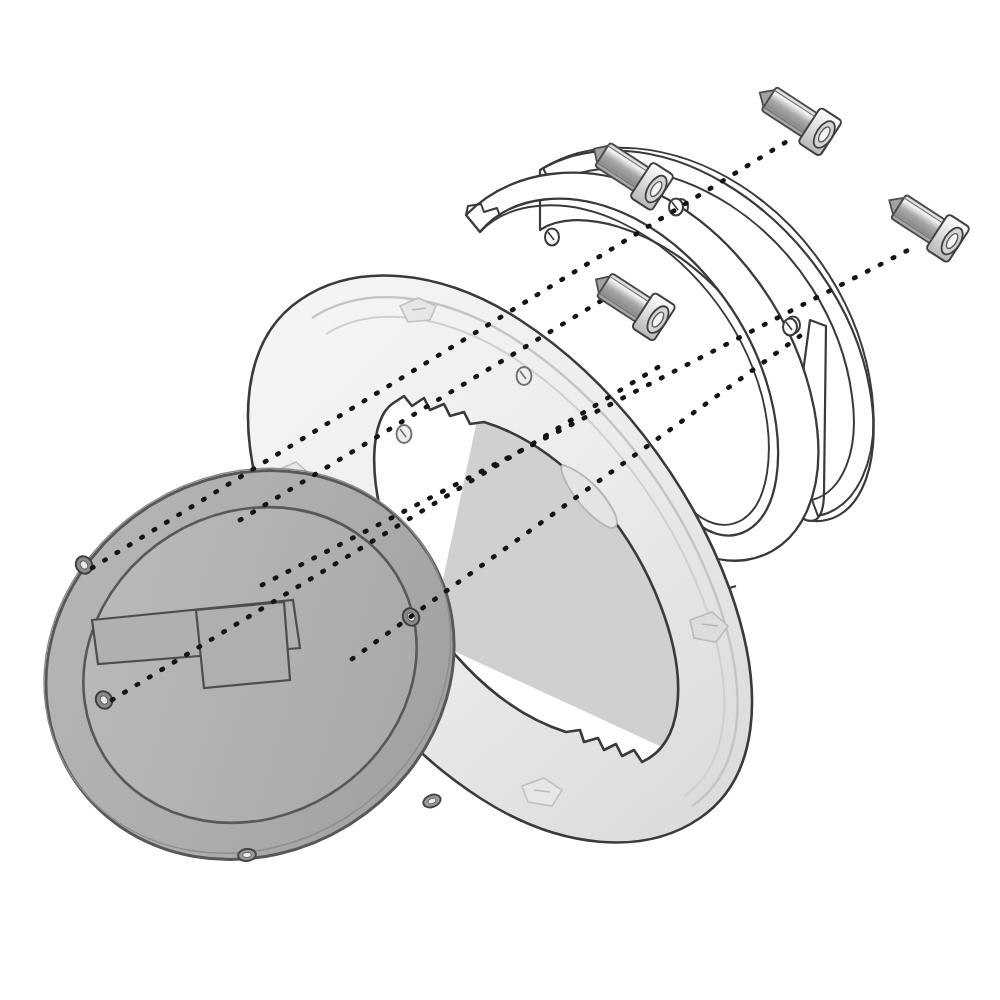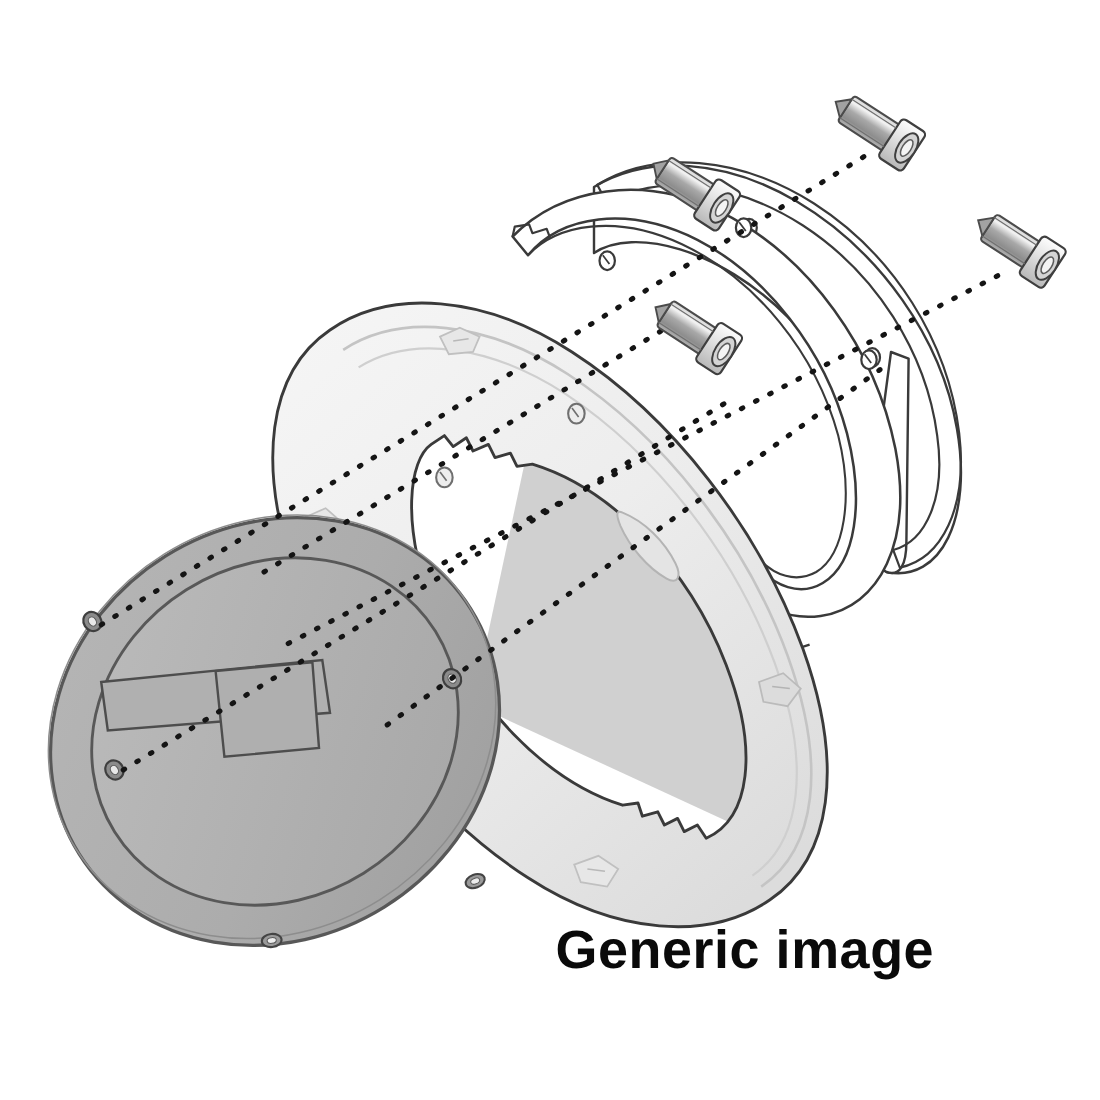--- a/index.html
+++ b/index.html
@@ -325,15 +325,14 @@
       <rect x="598" y="292" width="48" height="28" rx="3" fill="url(#shaftGrad)" stroke="#4b4b4b" stroke-width="1.9"></rect>
       <path d="M 598 296 L 588 306 L 598 316 Z" fill="#a2a2a2" stroke="#4b4b4b" stroke-width="1.7"></path>
       <rect x="644" y="285" width="26" height="42" rx="4" fill="url(#headGrad)" stroke="#3f3f3f" stroke-width="2"></rect>
       <ellipse cx="662" cy="306" rx="8" ry="15" fill="#d4d4d4" stroke="#3f3f3f" stroke-width="1.8"></ellipse>
       <ellipse cx="662" cy="306" rx="4" ry="8.5" fill="#f4f4f4" stroke="#5c5c5c" stroke-width="1.4"></ellipse>
       <path d="M 598 296 L 644 296 M 598 316 L 644 316" stroke="#707070" stroke-width="1.1"></path>
     </g>
 
   </svg>
 
-  <div id="watermark-label">Generic image</div>
 
 </div>
 
 </body></html>

